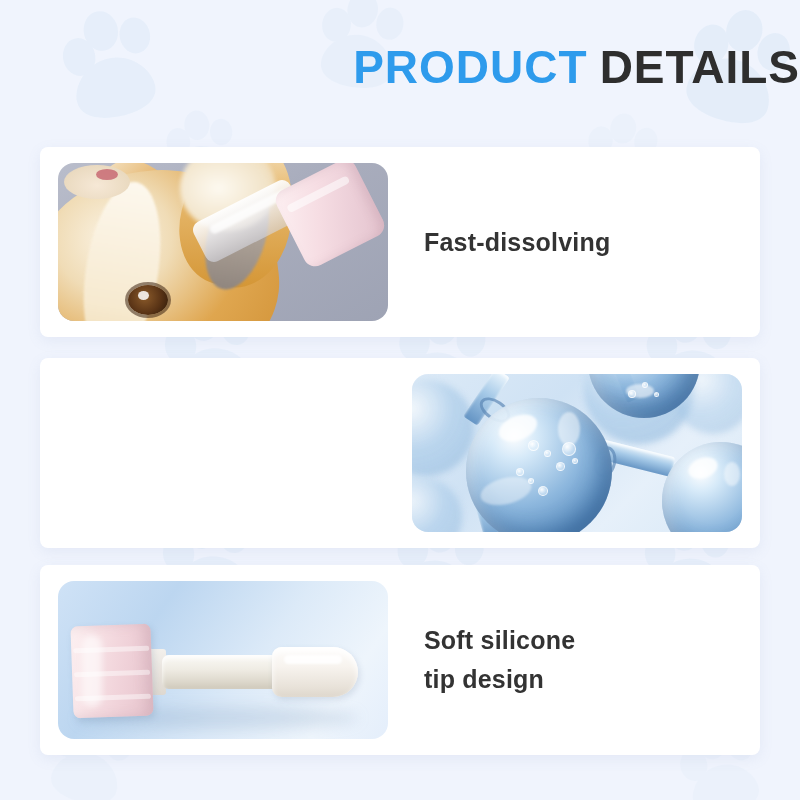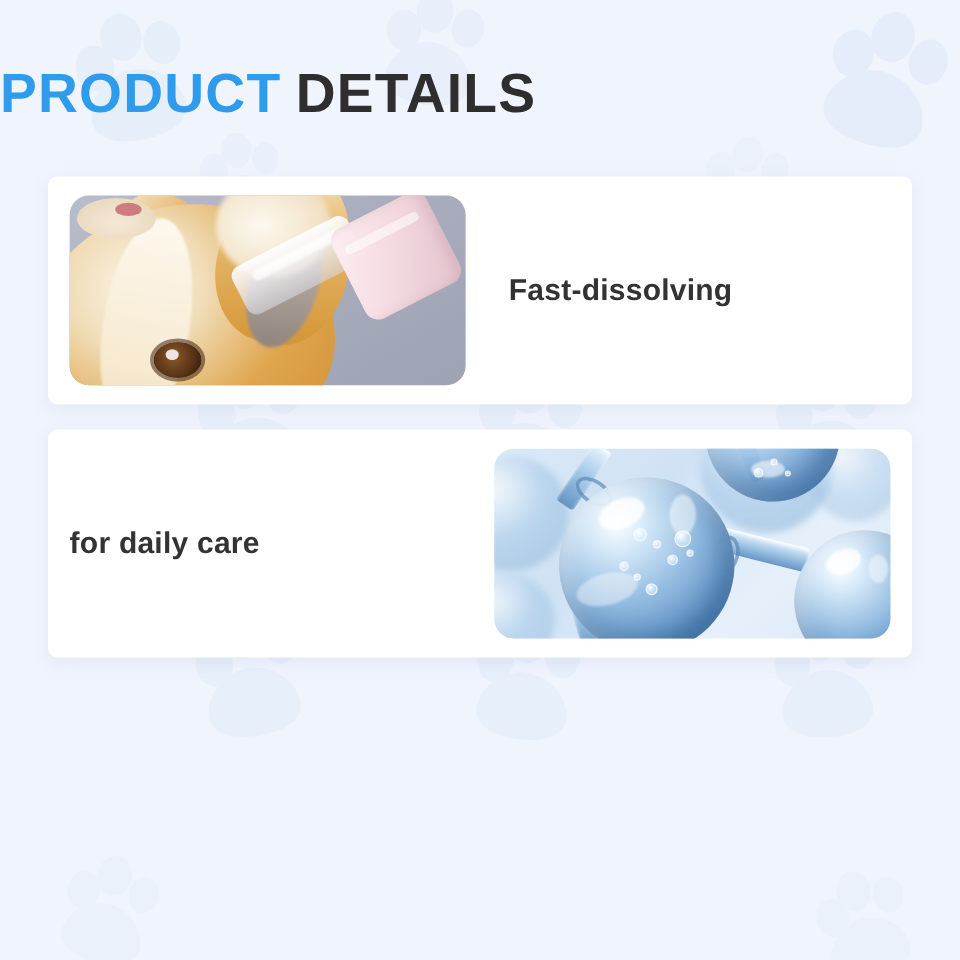--- a/index.html
+++ b/index.html
@@ -25,23 +25,22 @@
     pointer-events:none;
     z-index:0;
   }
   .paw { position:absolute; }
   .paw svg { display:block; }
 
   
   #title-wrap {
     position:absolute;
     top:44px; left:0; width:800px;
-    text-align:left;
+    text-align:right;
     z-index:2;
-    margin-top:10px;
   }
   #title {
     font-size:46px;
     font-weight:800;
     letter-spacing:1.0px;
     line-height:1;
     white-space:nowrap;
   }
   #title .blue  { color:#2E9BEC; }
   #title .dark  { color:#2E2E2E; }
@@ -487,20 +486,43 @@
 
         <div class="mol-sphere" style="left:176px;top:-68px;width:112px;height:112px;opacity:.92;"></div>
         <div class="mol-hl" style="left:214px;top:10px;width:28px;height:14px;opacity:.7;"></div>
 
         <div class="bubble" style="left:216px;top:16px;width:8px;height:8px;"></div>
         <div class="bubble" style="left:230px;top:8px;width:6px;height:6px;"></div>
         <div class="bubble" style="left:242px;top:18px;width:5px;height:5px;"></div>
       </div>
 
       <div class="card-text">
-        <span class="ln">for daily care</span>
       </div>
 
     </div>
   </div>
 
+  <div class="card" id="card-3">
+    <div class="card-inner">
+
+      <div class="media art-drop">
+        <div class="drop-shadow"></div>
+        <div class="drop-neck"></div>
+        <div class="drop-stem"></div>
+        <div class="drop-tip"></div>
+        <div class="drop-tip-hl"></div>
+        <div class="drop-cap">
+          <div class="drop-cap-band" style="top:22px;left:2px;"></div>
+          <div class="drop-cap-band" style="top:46px;left:2px;"></div>
+          <div class="drop-cap-band" style="top:70px;left:2px;"></div>
+        </div>
+        <div class="drop-cap-hl"></div>
+      </div>
+
+      <div class="card-text">
+        <span class="ln">Soft silicone</span>
+        <span class="ln">tip design</span>
+      </div>
+
+    </div>
+  </div>
 
 </div>
 
 </body></html>

